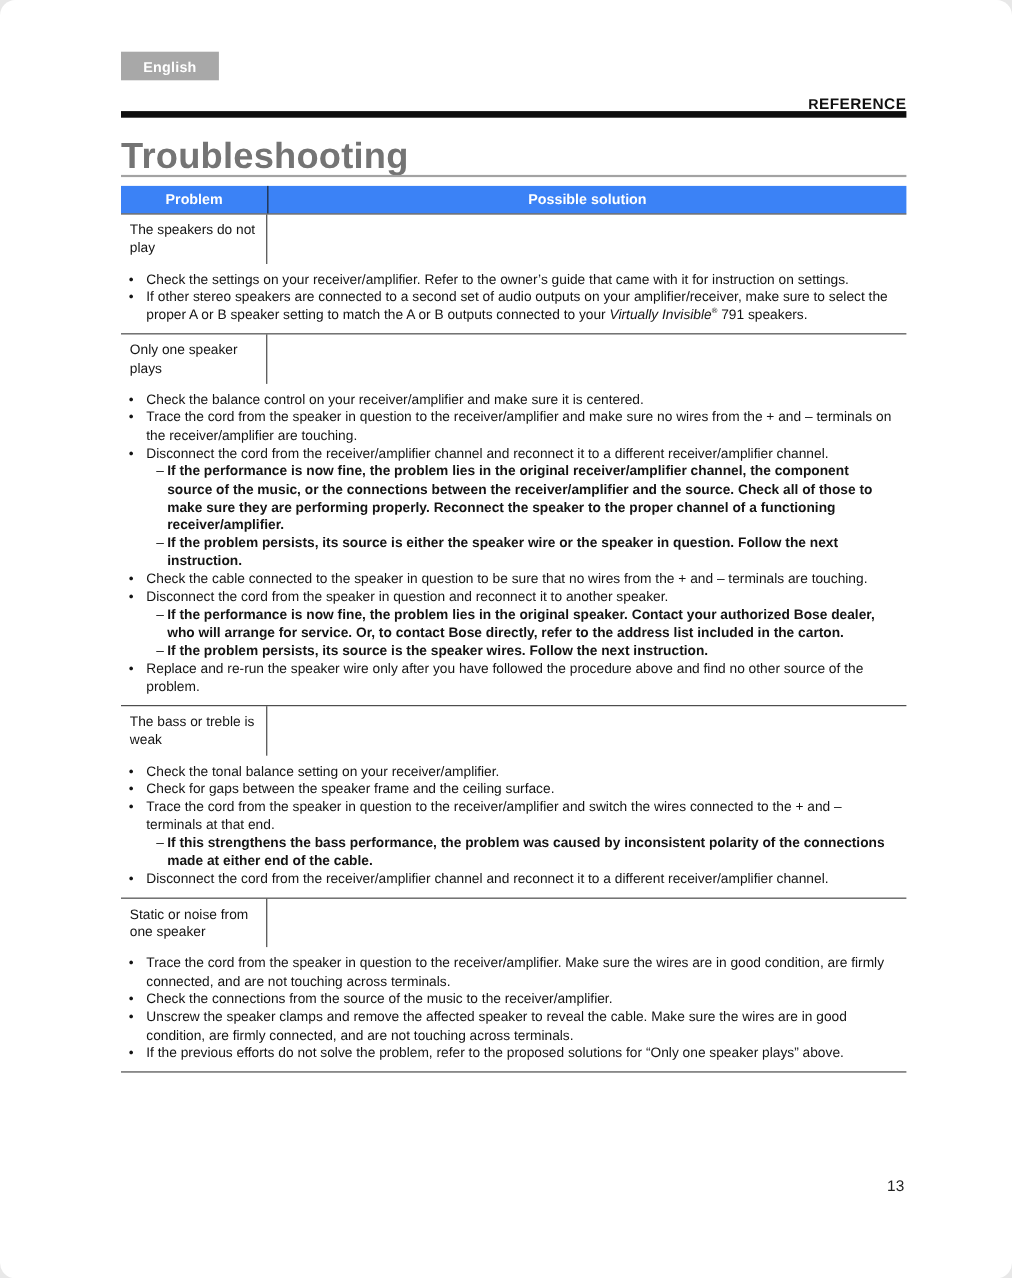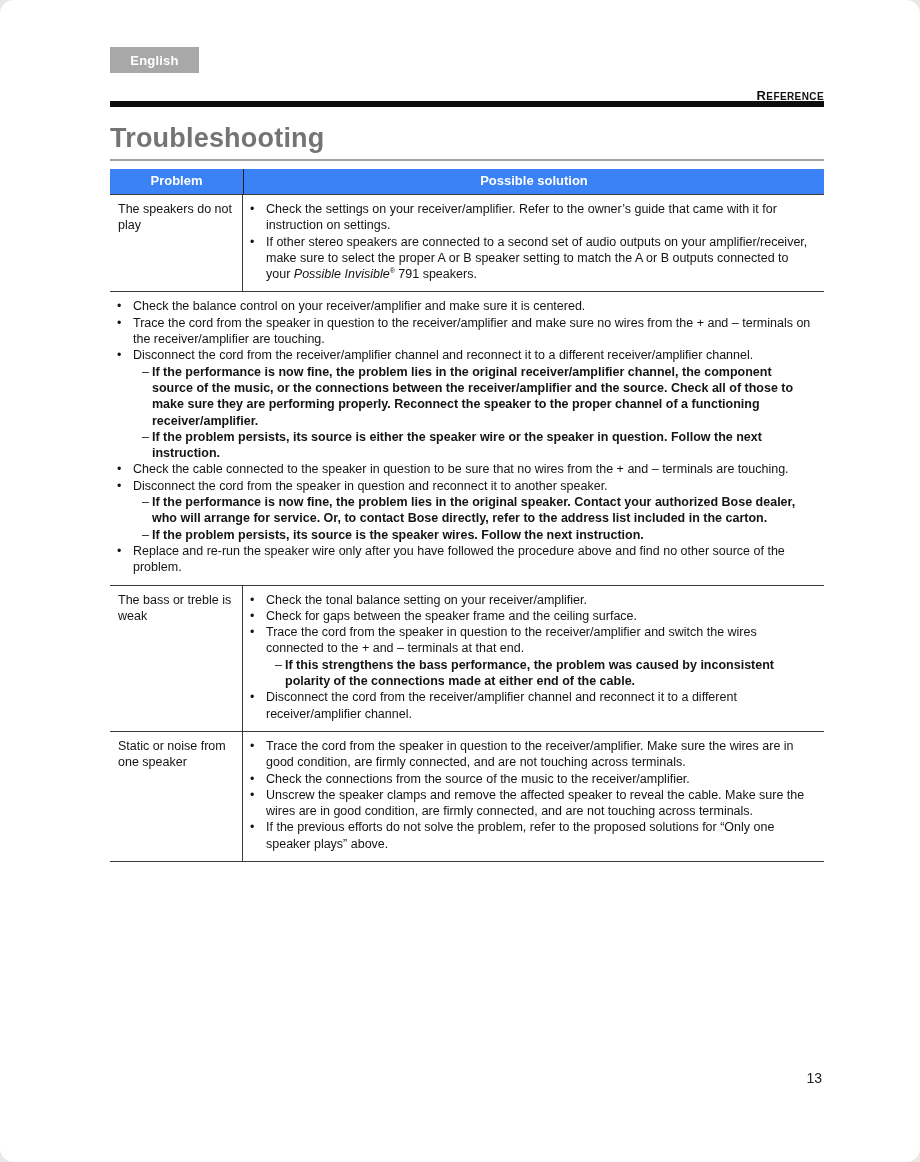--- a/index.html
+++ b/index.html
@@ -19,28 +19,28 @@
     background:#a8a8a8; color:#ffffff;
     font-size:13px; font-weight:bold;
     display:flex; align-items:center; justify-content:center;
     letter-spacing:0.2px;
   }
   .reference-label {
     position:absolute; right:96px; top:86px;
     font-weight:bold; color:#111111; letter-spacing:0.4px;
   }
   .reference-label .initial { font-size:13px; }
-  .reference-label .rest { font-size:10px;margin-top:12px; }
+  .reference-label .rest { font-size:14px;margin-top:12px; }
   .black-rule {
     position:absolute; left:110px; top:101px;
     width:714px; height:6px; background:#0e0e0e;
   }
   .page-title {
     position:absolute; left:110px; top:123px;
-    font-size:27px; font-weight:bold; color:#747474;
+    font-size:33px; font-weight:bold; color:#747474;
     letter-spacing:0.2px;
   }
   .title-rule {
     position:absolute; left:110px; top:159px;
     width:714px; height:2px; background:#a3a3a3;
   }
   .tbl {
     position:absolute; left:110px; top:169px;
     width:714px;
     border-bottom:1px solid #3a3a3a;
@@ -51,21 +51,21 @@
     font-weight:bold; font-size:13px; height:25px;
   }
   .thead .hc1 {
     width:133px; flex:none;
     display:flex; align-items:center; justify-content:center;
     border-right:1px solid #1c1c1c;
   }
   .thead .hc2 {
     flex:1; display:flex; align-items:center; justify-content:center;text-align:center;
   }
-  .trow { display:flex; border-top:1px solid #3a3a3a; }
+  .trow { display:flex; border-top:1px solid #3a3a3a;flex-direction:column; }
   .trow .c1 {
     width:133px; flex:none;
     border-right:1px solid #3a3a3a;
     padding:6px 10px 6px 8px;
     box-sizing:border-box;
   }
   .trow .c2 {
     flex:1; padding:6px 12px 9px 6px;
   }
   .bullet { display:flex; }
@@ -108,25 +108,26 @@
     <div>
         <div class="trow">
           <div class="c1">The speakers do not play</div>
           <div class="c2">
             <div class="bullet">
               <span class="mark">•</span>
               <span class="txt">Check the settings on your receiver/amplifier. Refer to the owner’s guide that came with it for instruction on settings.</span>
             </div>
             <div class="bullet">
               <span class="mark">•</span>
-              <span class="txt">If other stereo speakers are connected to a second set of audio outputs on your amplifier/receiver, make sure to select the proper A or B speaker setting to match the A or B outputs connected to your <i>Possible Invisible</i><sup class="reg">®</sup> 791 speakers.</span>
-            </div>
-          </div>
-        </div>
-        <div class="trow">
+              <span class="txt">If other stereo speakers are connected to a second set of audio outputs on your amplifier/receiver, make sure to select the proper A or B speaker setting to match the A or B outputs connected to your <i>Virtually Invisible</i><sup class="reg">®</sup> 791 speakers.</span>
+            </div>
+          </div>
+        </div>
+        <div class="trow">
+          <div class="c1">Only one speaker plays</div>
           <div class="c2">
             <div class="bullet">
               <span class="mark">•</span>
               <span class="txt">Check the balance control on your receiver/amplifier and make sure it is centered.</span>
             </div>
             <div class="bullet">
               <span class="mark">•</span>
               <span class="txt">Trace the cord from the speaker in question to the receiver/amplifier and make sure no wires from the + and – terminals on the receiver/amplifier are touching.</span>
             </div>
             <div class="bullet">

